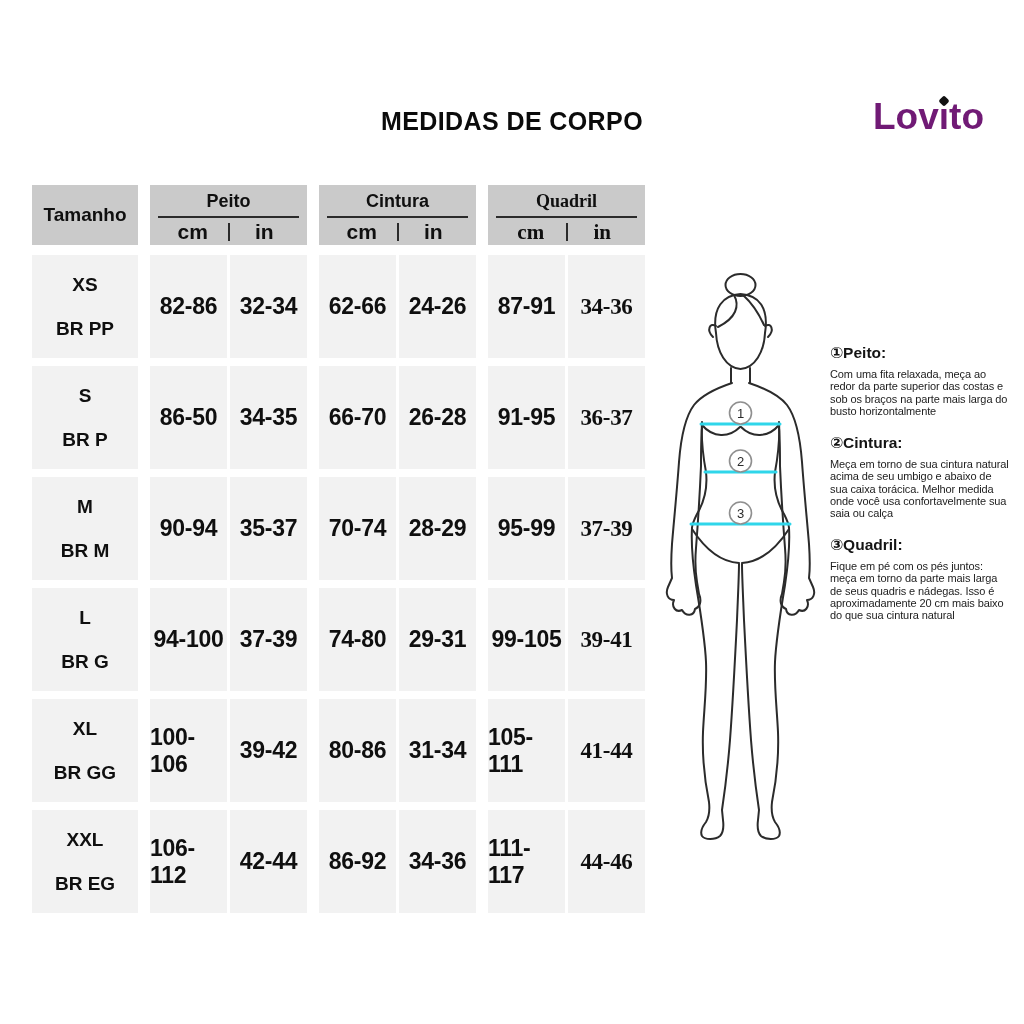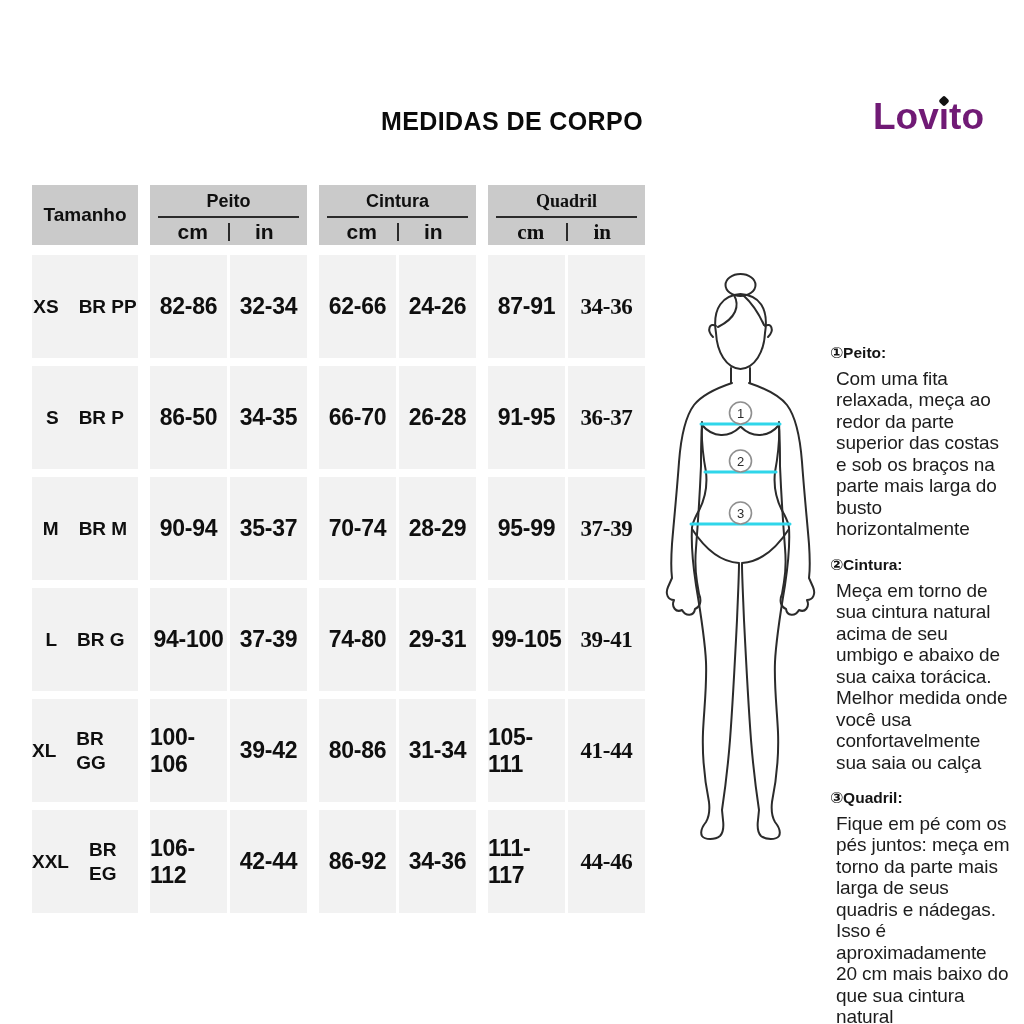--- a/index.html
+++ b/index.html
@@ -27,34 +27,34 @@
   .hgroup { width:157px; height:60px; background:#cacaca; margin-right:12px;
     display:flex; flex-direction:column; align-items:center; padding-top:6px; }
   .hgroup:last-child, .trow .vcell:last-child { margin-right:16px;font-family:Liberation Serif, serif; }
   .glabel { font-size:18px; font-weight:700; line-height:1.2; }
   .grule { width:141px; border-top:2px solid #2b2b2b; margin-top:3px; }
   .units { display:flex; align-items:center; width:141px; margin-top:2px; }
   .unit { flex:1; text-align:center; font-size:21px; font-weight:700; }
   .udiv { width:2px; height:18px; background:#2b2b2b; }
 
   .scell { width:106px; height:103px; background:#f2f2f2; margin-right:12px;
-    display:flex; flex-direction:row; align-items:center; justify-content:center;
+    display:flex; flex-direction:column; align-items:center; justify-content:center;
     font-size:19px; font-weight:700; line-height:1.25;gap:20px; }
   .vcell { width:77px; height:103px; background:#f2f2f2;
     font-size:23px; font-weight:700; letter-spacing:-0.3px; }
   .mr3 { margin-right:3px; } .mr12 { margin-right:12px; }
 
   
   .figure { position:absolute; left:653px; top:270px; }
 
   
   .instructions { position:absolute; left:830px; top:344px; width:180px; }
   .instr { margin-bottom:16px; }
   .instr h3 { font-size:15.5px; font-weight:700; color:#141414; margin-bottom:6px; }
-  .instr p { font-size:19px; line-height:1.13; color:#1c1c1c; letter-spacing:-0.1px;margin-left:6px; }
+  .instr p { font-size:11px; line-height:1.13; color:#1c1c1c; letter-spacing:-0.1px; }
 </style>
 </head>
 <body>
 
 <div class="canvas">
 
   <div class="page-title">MEDIDAS DE CORPO</div>
 
   <div class="logo"><span>Lov</span><span class="logo-i"><span>ı</span></span><span>to</span></div>
 

